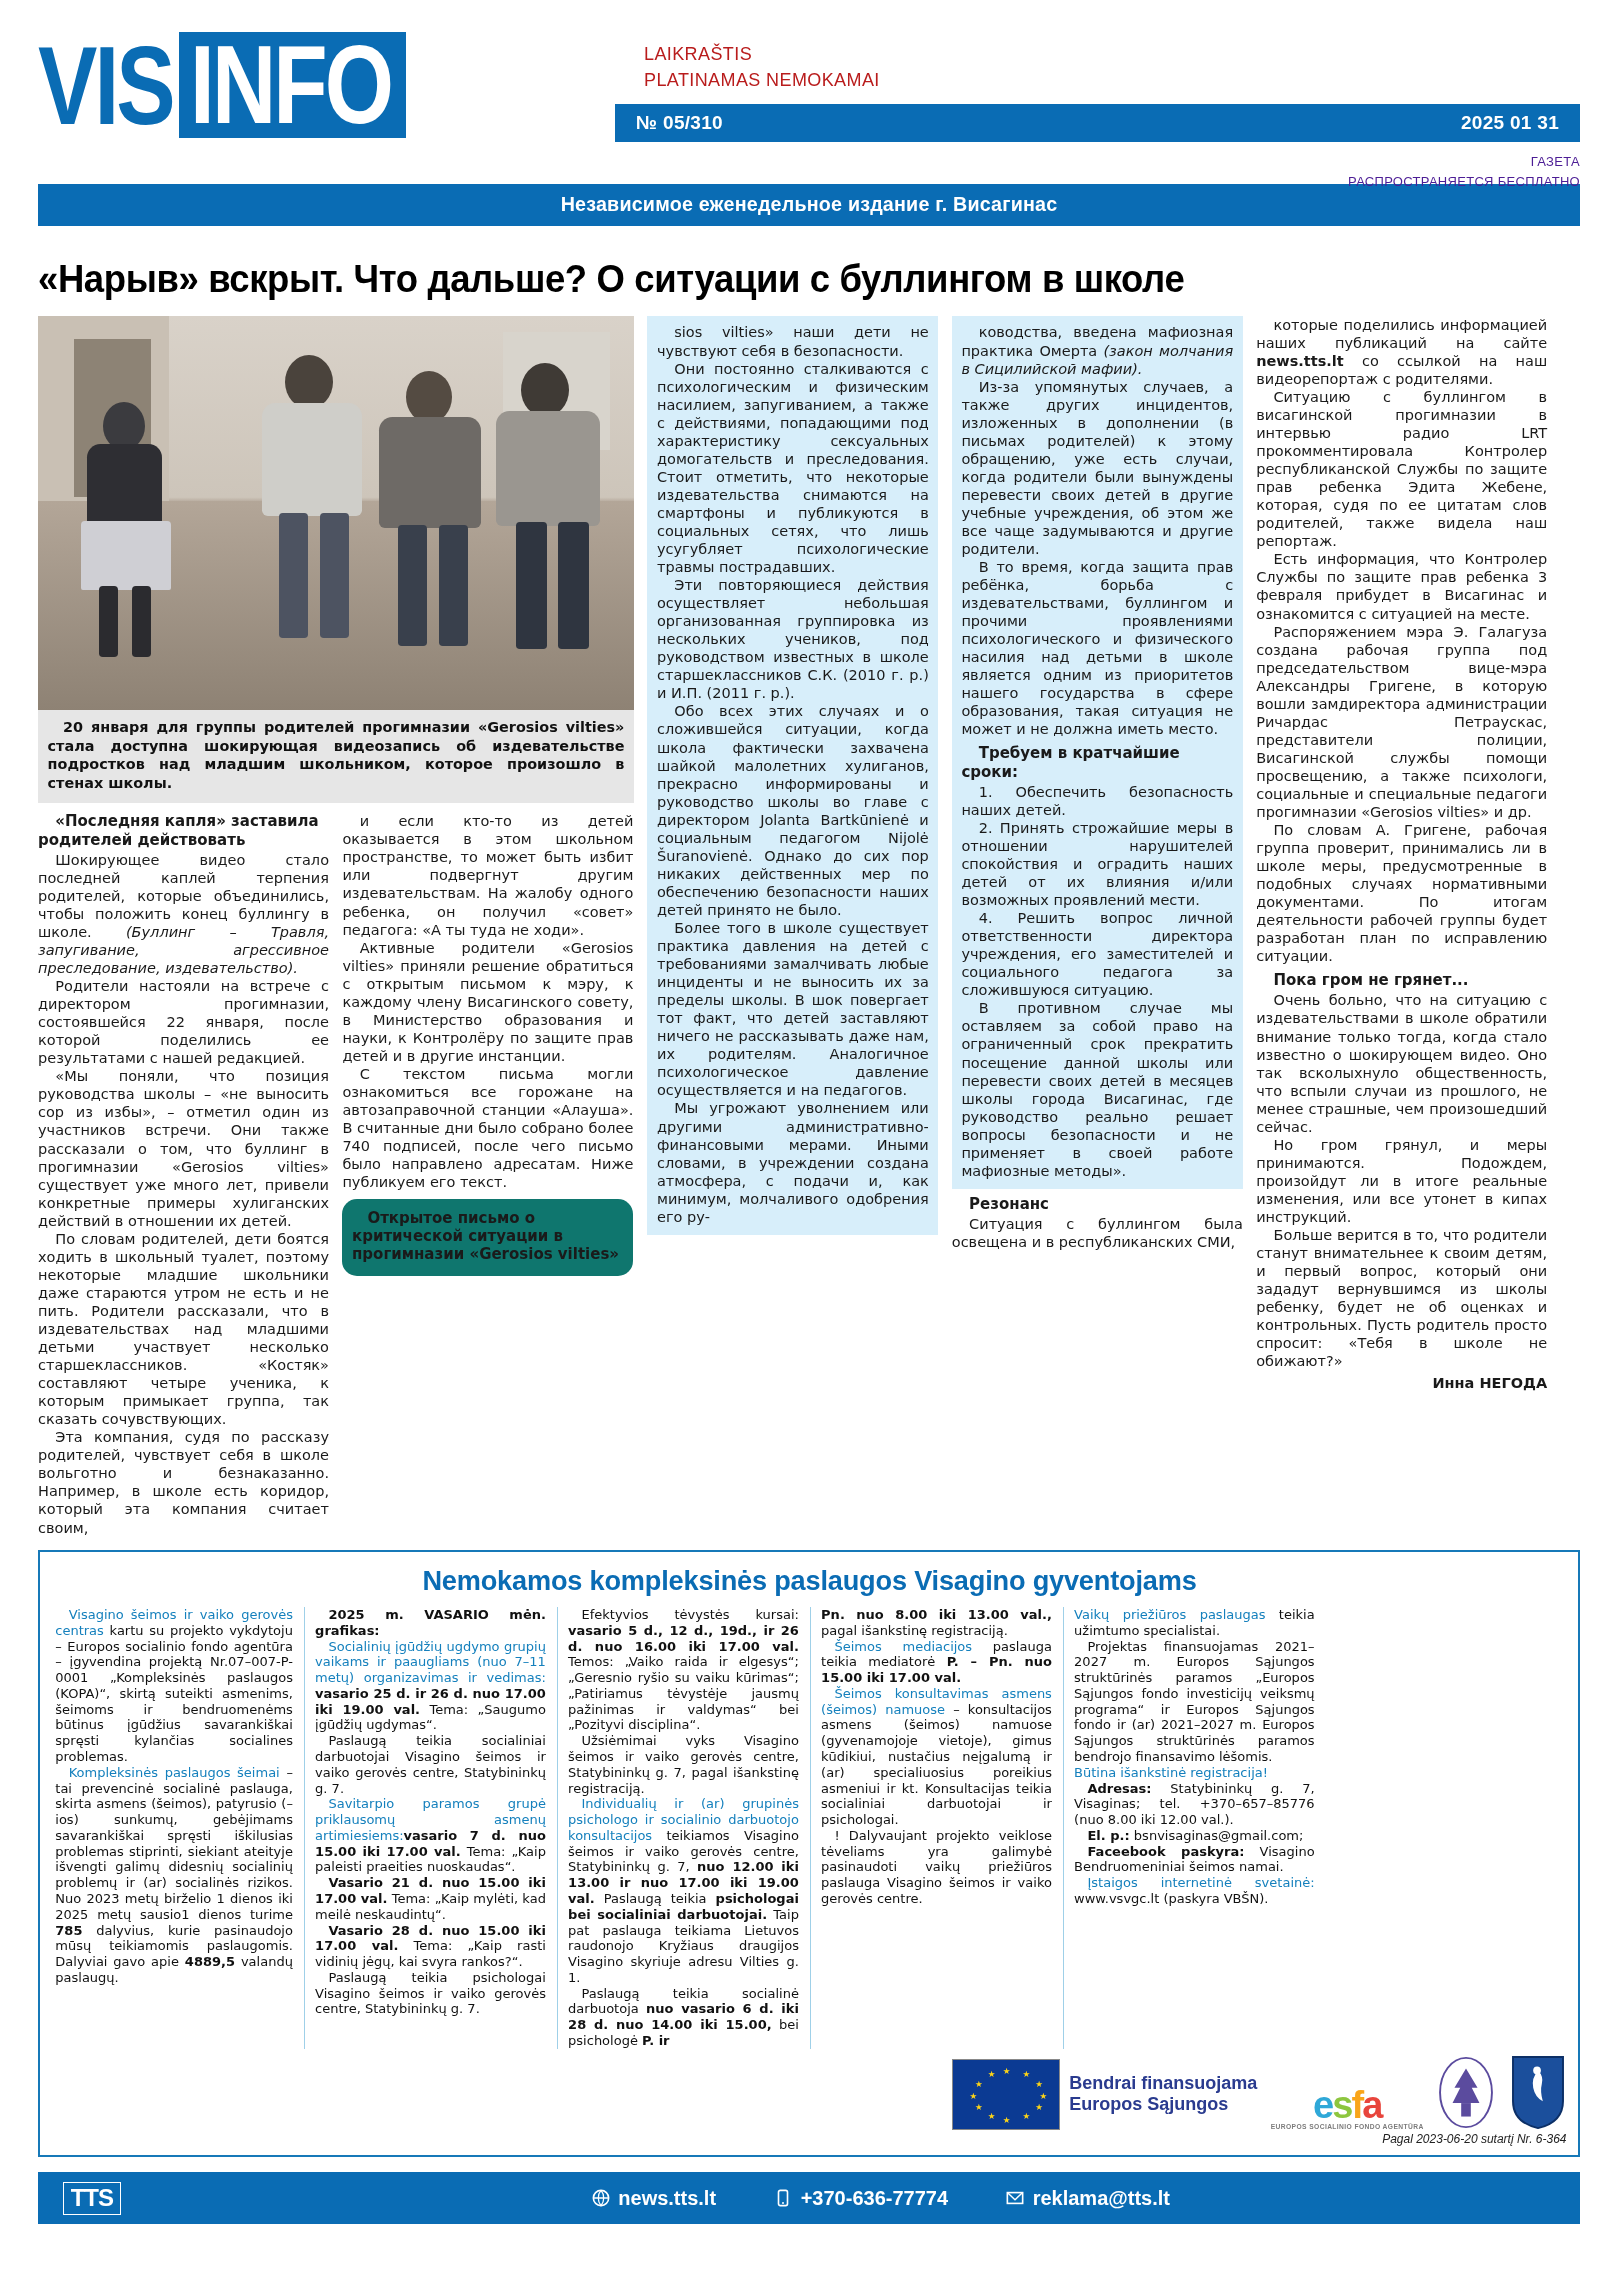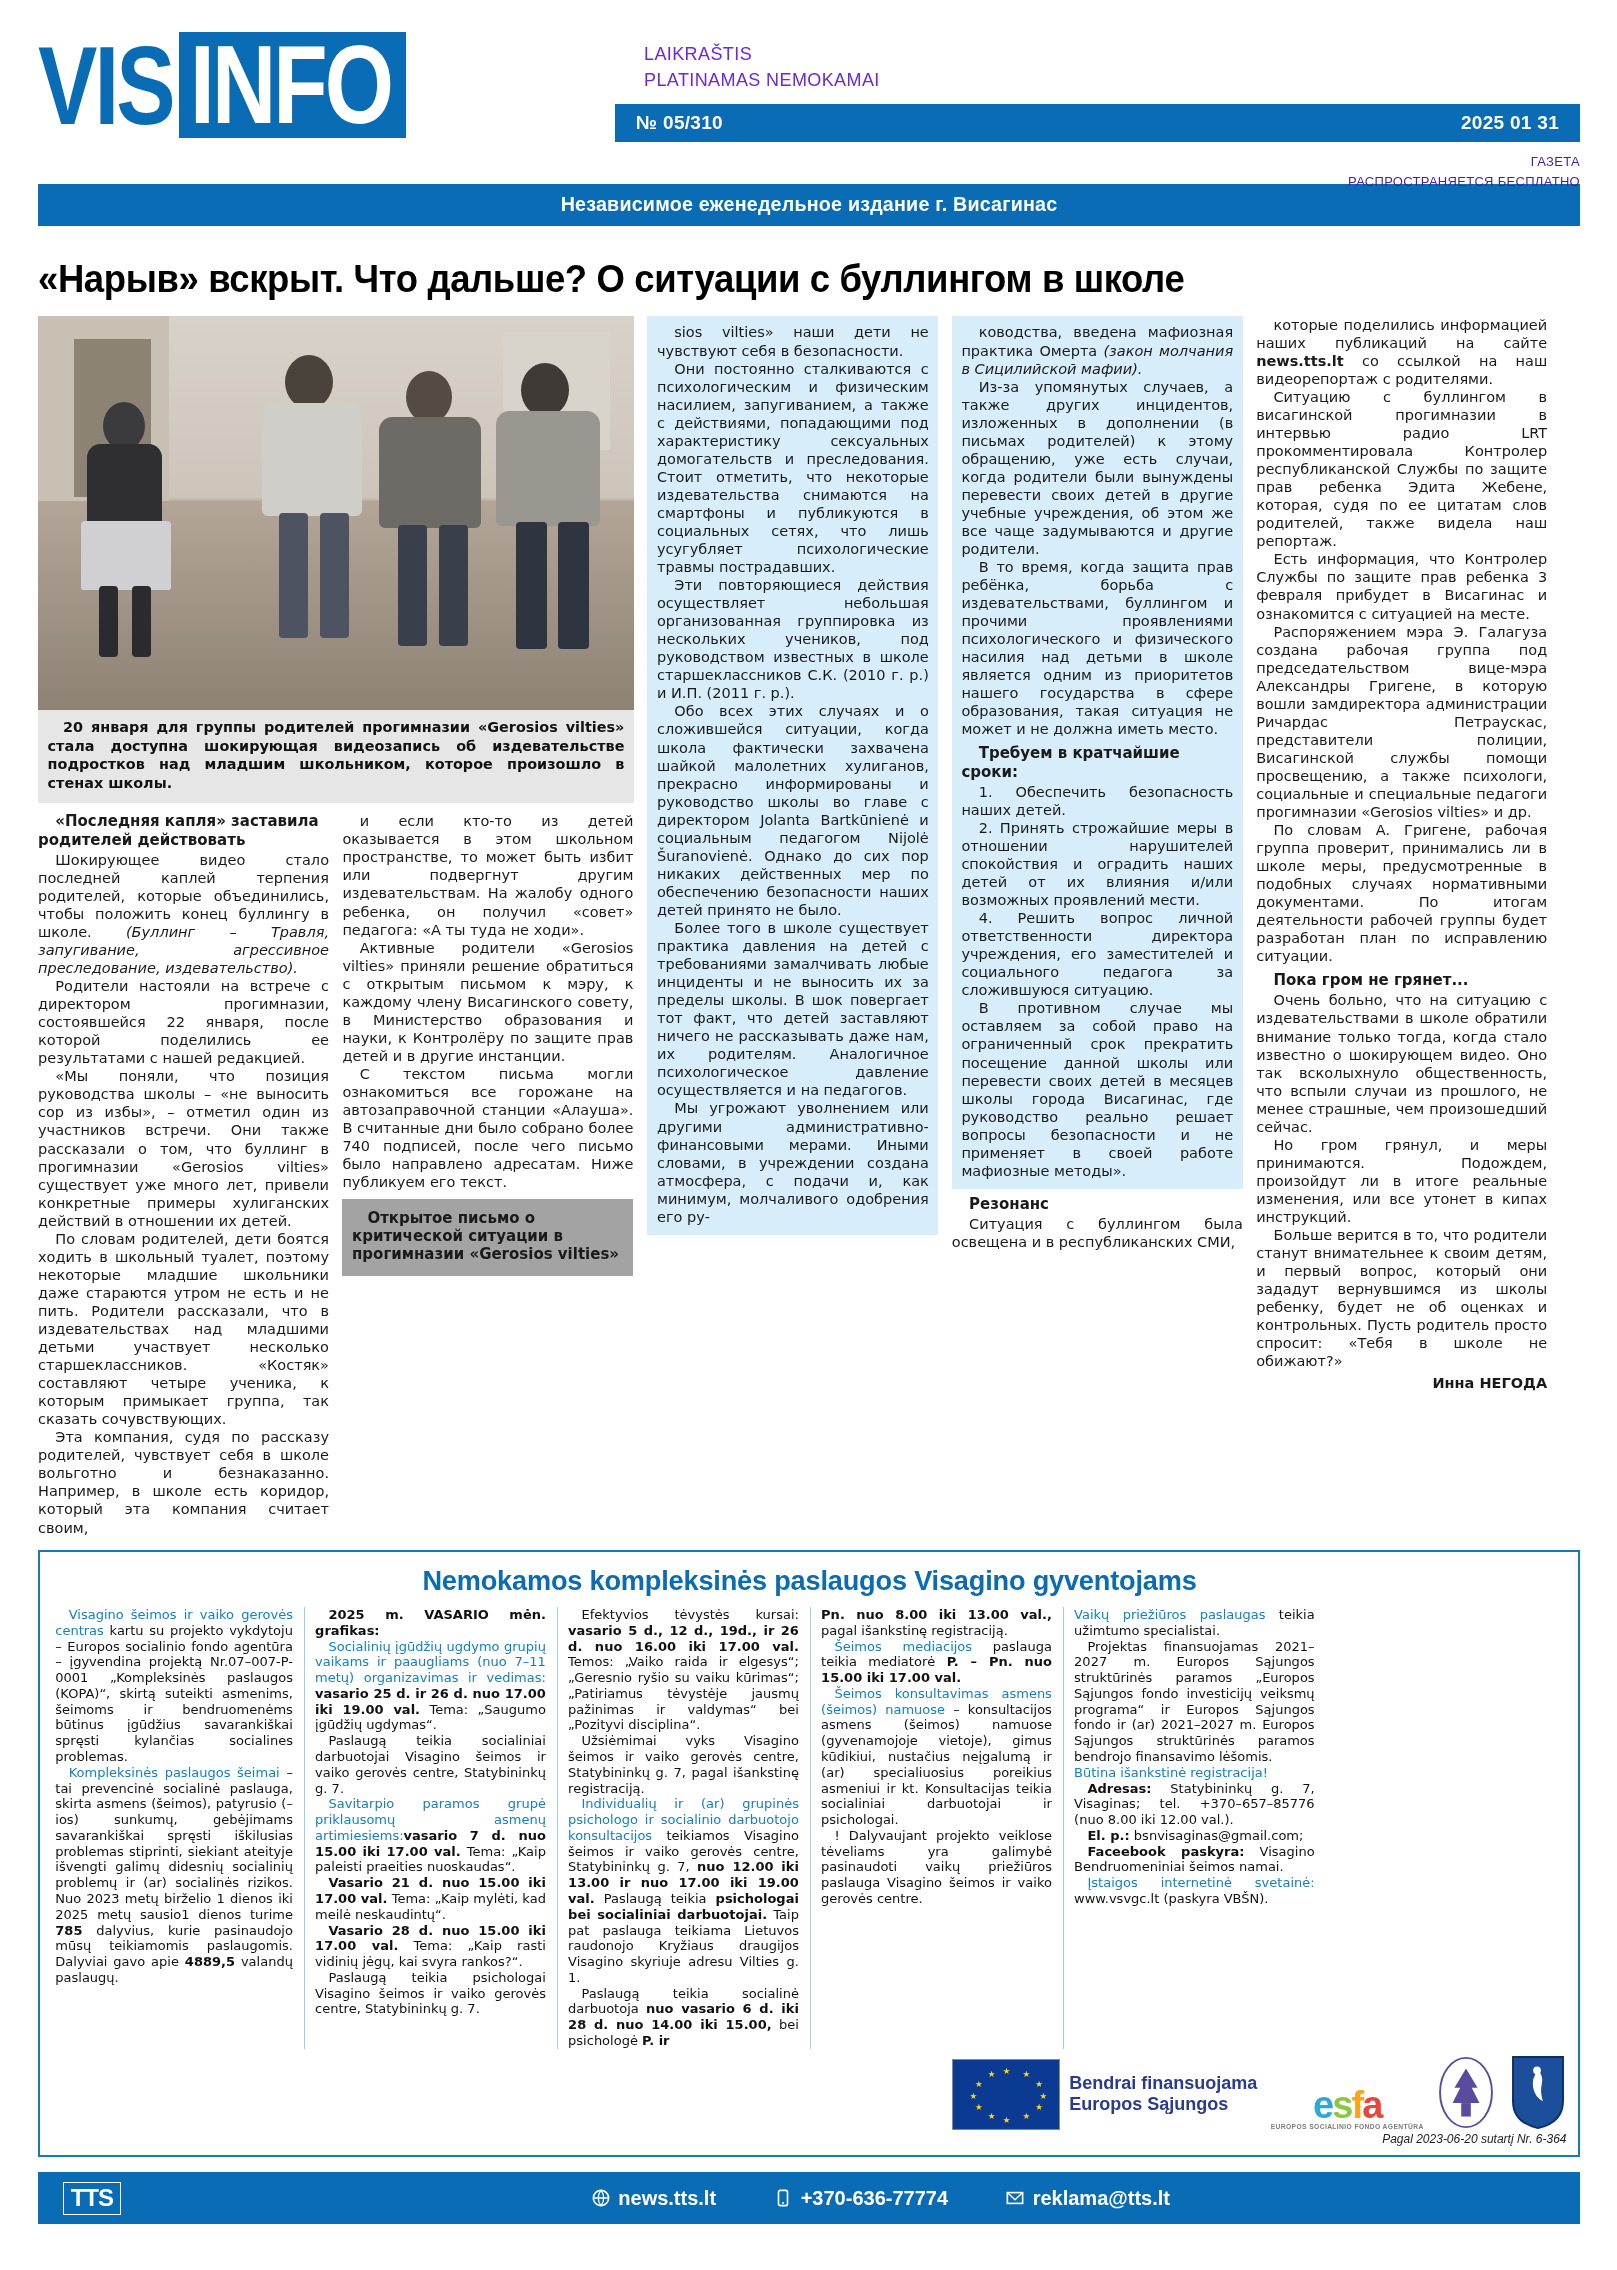--- a/index.html
+++ b/index.html
@@ -25,21 +25,21 @@
     padding-right:5.8px;
   }
   .logo-info-box { background:#0a6cb4; padding:7.7px 15.4px 9.6px 11.5px; }
   .logo-info {
     font-family:"Liberation Sans", sans-serif;
     font-weight:bold; font-size:89px; color:#ffffff;
     letter-spacing:-2.9px; line-height:1; transform: scaleY(1.25); transform-origin:left center;
     display:block;
   }
   .masthead-right { margin-left:auto; width:965px; padding-top:3.8px; }
-  .laik { color:#6d28d9; font-size:18px; line-height:1.45; letter-spacing:0.4px; padding-left:29px; }
+  .laik { color:#b91c1c; font-size:18px; line-height:1.45; letter-spacing:0.4px; padding-left:29px; }
   .issuebar {
     margin-top:11.5px; background:#0a6cb4; color:#fff; height:38px;
     display:flex; align-items:center; justify-content:space-between;
     padding:0 21px; font-weight:bold; font-size:19px; letter-spacing:0.3px;
   }
   .gazeta { text-align:right; color:#4c1d95; font-size:13px; line-height:1.5; margin-top:9.6px; letter-spacing:0.3px;}
 
   
   .subbar {
     background:#0a6cb4; color:#fff; text-align:center;
@@ -66,21 +66,21 @@
   .ital { font-style:italic; }
   .photo-wrap { width:596px; }
   .photo {
     width:596px; height:394px; position:relative; overflow:hidden; background:#cfc6bc;
   }
   .caption {
     background:#e6e6e6; font-size:14.4px; line-height:1.28; font-weight:bold;
     padding:8.6px 9.6px 10.6px 9.6px; text-indent:15.4px; text-align:justify;
     font-family:"DejaVu Sans", sans-serif;
   }
-  .lettercard { background:#a3a3a3; padding:9.6px 9.6px 11.5px; margin-top:7.7px; }
+  .lettercard { background:#0f766e; padding:9.6px 9.6px 11.5px; margin-top:7.7px;border-radius:15px; }
   .lettercard .lh { font-weight:bold; font-size:15px; line-height:1.2; text-indent:15.4px; text-align:left; margin-bottom:1.9px;}
   .boxnote { background:#d7eefa; padding:7.7px 9.6px 9.6px; }
 
   
   .ph-bg { position:absolute; inset:0; background:linear-gradient(#d9d2c9 0%, #cdc5ba 46%, #b9ada0 47%, #a99c8e 100%); }
   .ph-floor { position:absolute; left:0; right:0; top:47%; bottom:0; background:linear-gradient(#b3a698,#8e8274); }
   .ph-wall-l { position:absolute; left:0; top:0; width:22%; bottom:47%; background:#c9c0b4; }
   .ph-door { position:absolute; left:6%; top:6%; width:13%; height:40%; background:#8d8375; }
   .ph-win { position:absolute; right:4%; top:4%; width:18%; height:30%; background:#d8d4cc; }
   .fig { position:absolute; }

